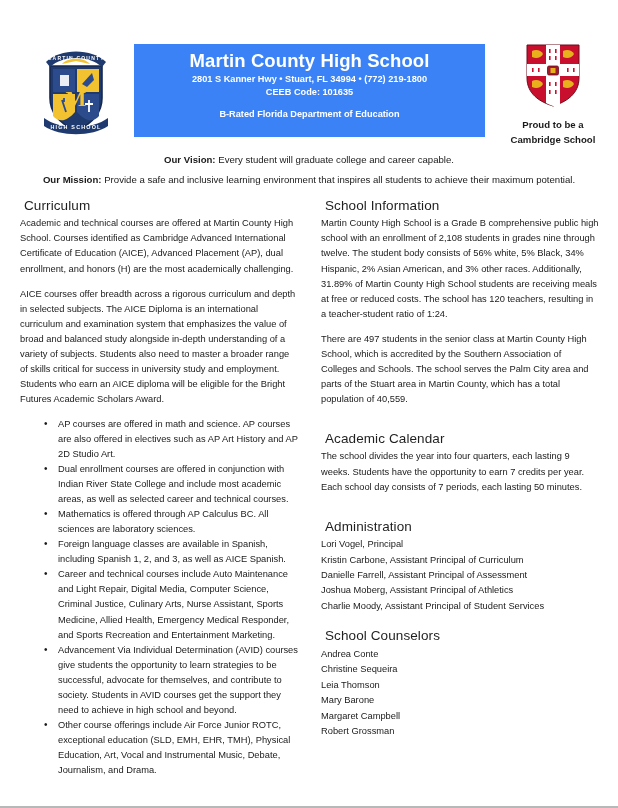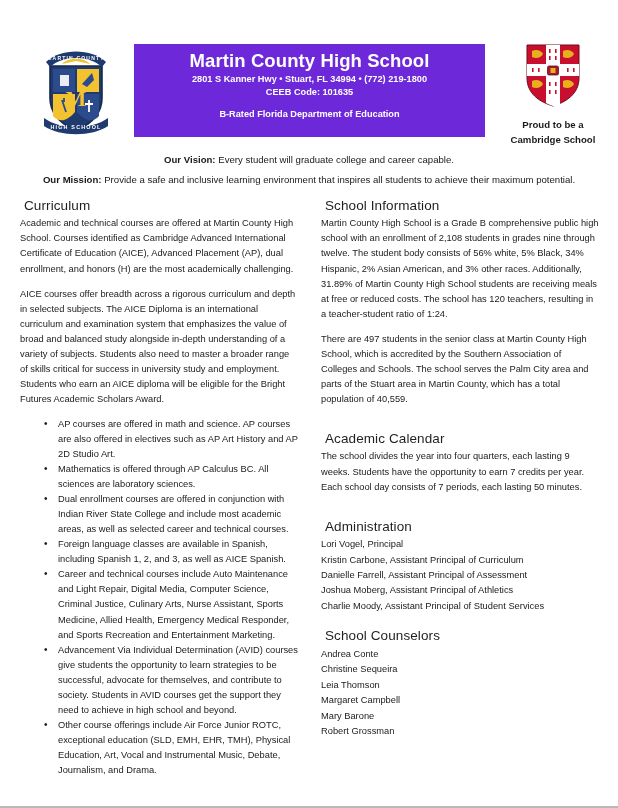--- a/index.html
+++ b/index.html
@@ -35,21 +35,21 @@
     top: 40px;
     width: 72px;
     height: 96px;
   }
   .banner {
     position: absolute;
     left: 134px;
     top: 44px;
     width: 351px;
     height: 93px;
-    background: #6d28d9;
+    background: #3b82f6;
     color: #ffffff;
     text-align: center;
     box-sizing: border-box;
     padding-top: 5px;
   }
   .banner .school-name {
     font-size: 18.5px;
     font-weight: bold;
     letter-spacing: .1px;
     line-height: 1.25;
@@ -266,22 +266,22 @@
 
   <div class="columns">
 
     <div class="col left">
       <h2 class="section-head">Curriculum</h2>
       <p class="body">Academic and technical courses are offered at Martin County High School. Courses identified as Cambridge Advanced International Certificate of Education (AICE), Advanced Placement (AP), dual enrollment, and honors (H) are the most academically challenging.</p>
       <p class="body">AICE courses offer breadth across a rigorous curriculum and depth in selected subjects. The AICE Diploma is an international curriculum and examination system that emphasizes the value of broad and balanced study alongside in-depth understanding of a variety of subjects. Students also need to master a broader range of skills critical for success in university study and employment. Students who earn an AICE diploma will be eligible for the Bright Futures Academic Scholars Award.</p>
 
       <ul class="bullets">
         <li>AP courses are offered in math and science. AP courses are also offered in electives such as AP Art History and AP 2D Studio Art.</li>
+        <li>Dual enrollment courses are offered in conjunction with Indian River State College and include most academic areas, as well as selected career and technical courses.</li>
         <li>Mathematics is offered through AP Calculus BC. All sciences are laboratory sciences.</li>
-        <li>Dual enrollment courses are offered in conjunction with Indian River State College and include most academic areas, as well as selected career and technical courses.</li>
         <li>Foreign language classes are available in Spanish, including Spanish 1, 2, and 3, as well as AICE Spanish.</li>
         <li>Career and technical courses include Auto Maintenance and Light Repair, Digital Media, Computer Science, Criminal Justice, Culinary Arts, Nurse Assistant, Sports Medicine, Allied Health, Emergency Medical Responder, and Sports Recreation and Entertainment Marketing.</li>
         <li>Advancement Via Individual Determination (AVID) courses give students the opportunity to learn strategies to be successful, advocate for themselves, and contribute to society. Students in AVID courses get the support they need to achieve in high school and beyond.</li>
         <li>Other course offerings include Air Force Junior ROTC, exceptional education (SLD, EMH, EHR, TMH), Physical Education, Art, Vocal and Instrumental Music, Debate, Journalism, and Drama.</li>
       </ul>
     </div>
 
     <div class="col right">
       <h2 class="section-head">School Information</h2>
       <p class="body">Martin County High School is a Grade B comprehensive public high school with an enrollment of 2,108 students in grades nine through twelve. The student body consists of 56% white, 5% Black, 34% Hispanic, 2% Asian American, and 3% other races. Additionally, 31.89% of Martin County High School students are receiving meals at free or reduced costs. The school has 120 teachers, resulting in a teacher-student ratio of 1:24.</p>
@@ -303,19 +303,19 @@
         <li>Charlie Moody, Assistant Principal of Student Services</li>
       </ul>
 
       <div class="sec-spacer"></div>
 
       <h2 class="section-head">School Counselors</h2>
       <ul class="namelist">
         <li>Andrea Conte</li>
         <li>Christine Sequeira</li>
         <li>Leia Thomson</li>
+        <li>Mary Barone</li>
         <li>Margaret Campbell</li>
-        <li>Mary Barone</li>
         <li>Robert Grossman</li>
       </ul>
     </div>
   </div>
 </div>
 
 </body></html>

